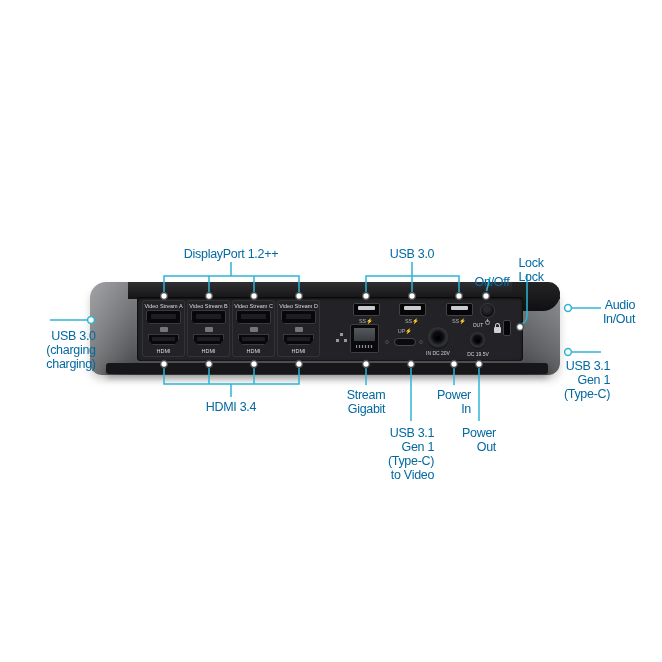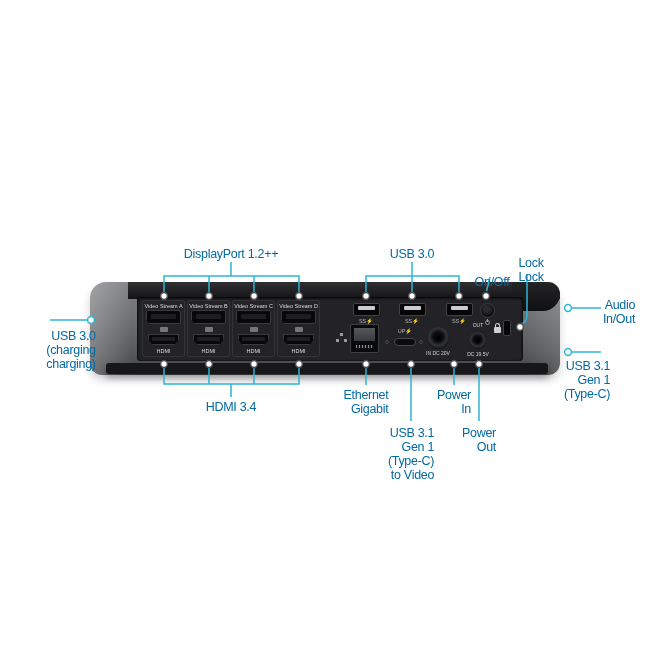--- a/index.html
+++ b/index.html
@@ -263,21 +263,21 @@
 
   <div class="co" style="left:587px;top:359px;">
     <span class="ln">USB 3.1</span>
     <span class="ln">Gen 1</span>
     <span class="ln">(Type-C)</span>
   </div>
 
   <div class="co" style="left:231px;top:400px;">HDMI 3.4</div>
 
   <div class="co" style="left:366px;top:388px;">
-    <span class="ln">Ethernet</span>
+    <span class="ln">Stream</span>
     <span class="ln">Gigabit</span>
   </div>
 
   <div class="co" style="left:411px;top:426px;">
     <span class="ln">USB 3.1</span>
     <span class="ln">Gen 1</span>
     <span class="ln">(Type-C)</span>
     <span class="ln">to Video</span>
   </div>
 

